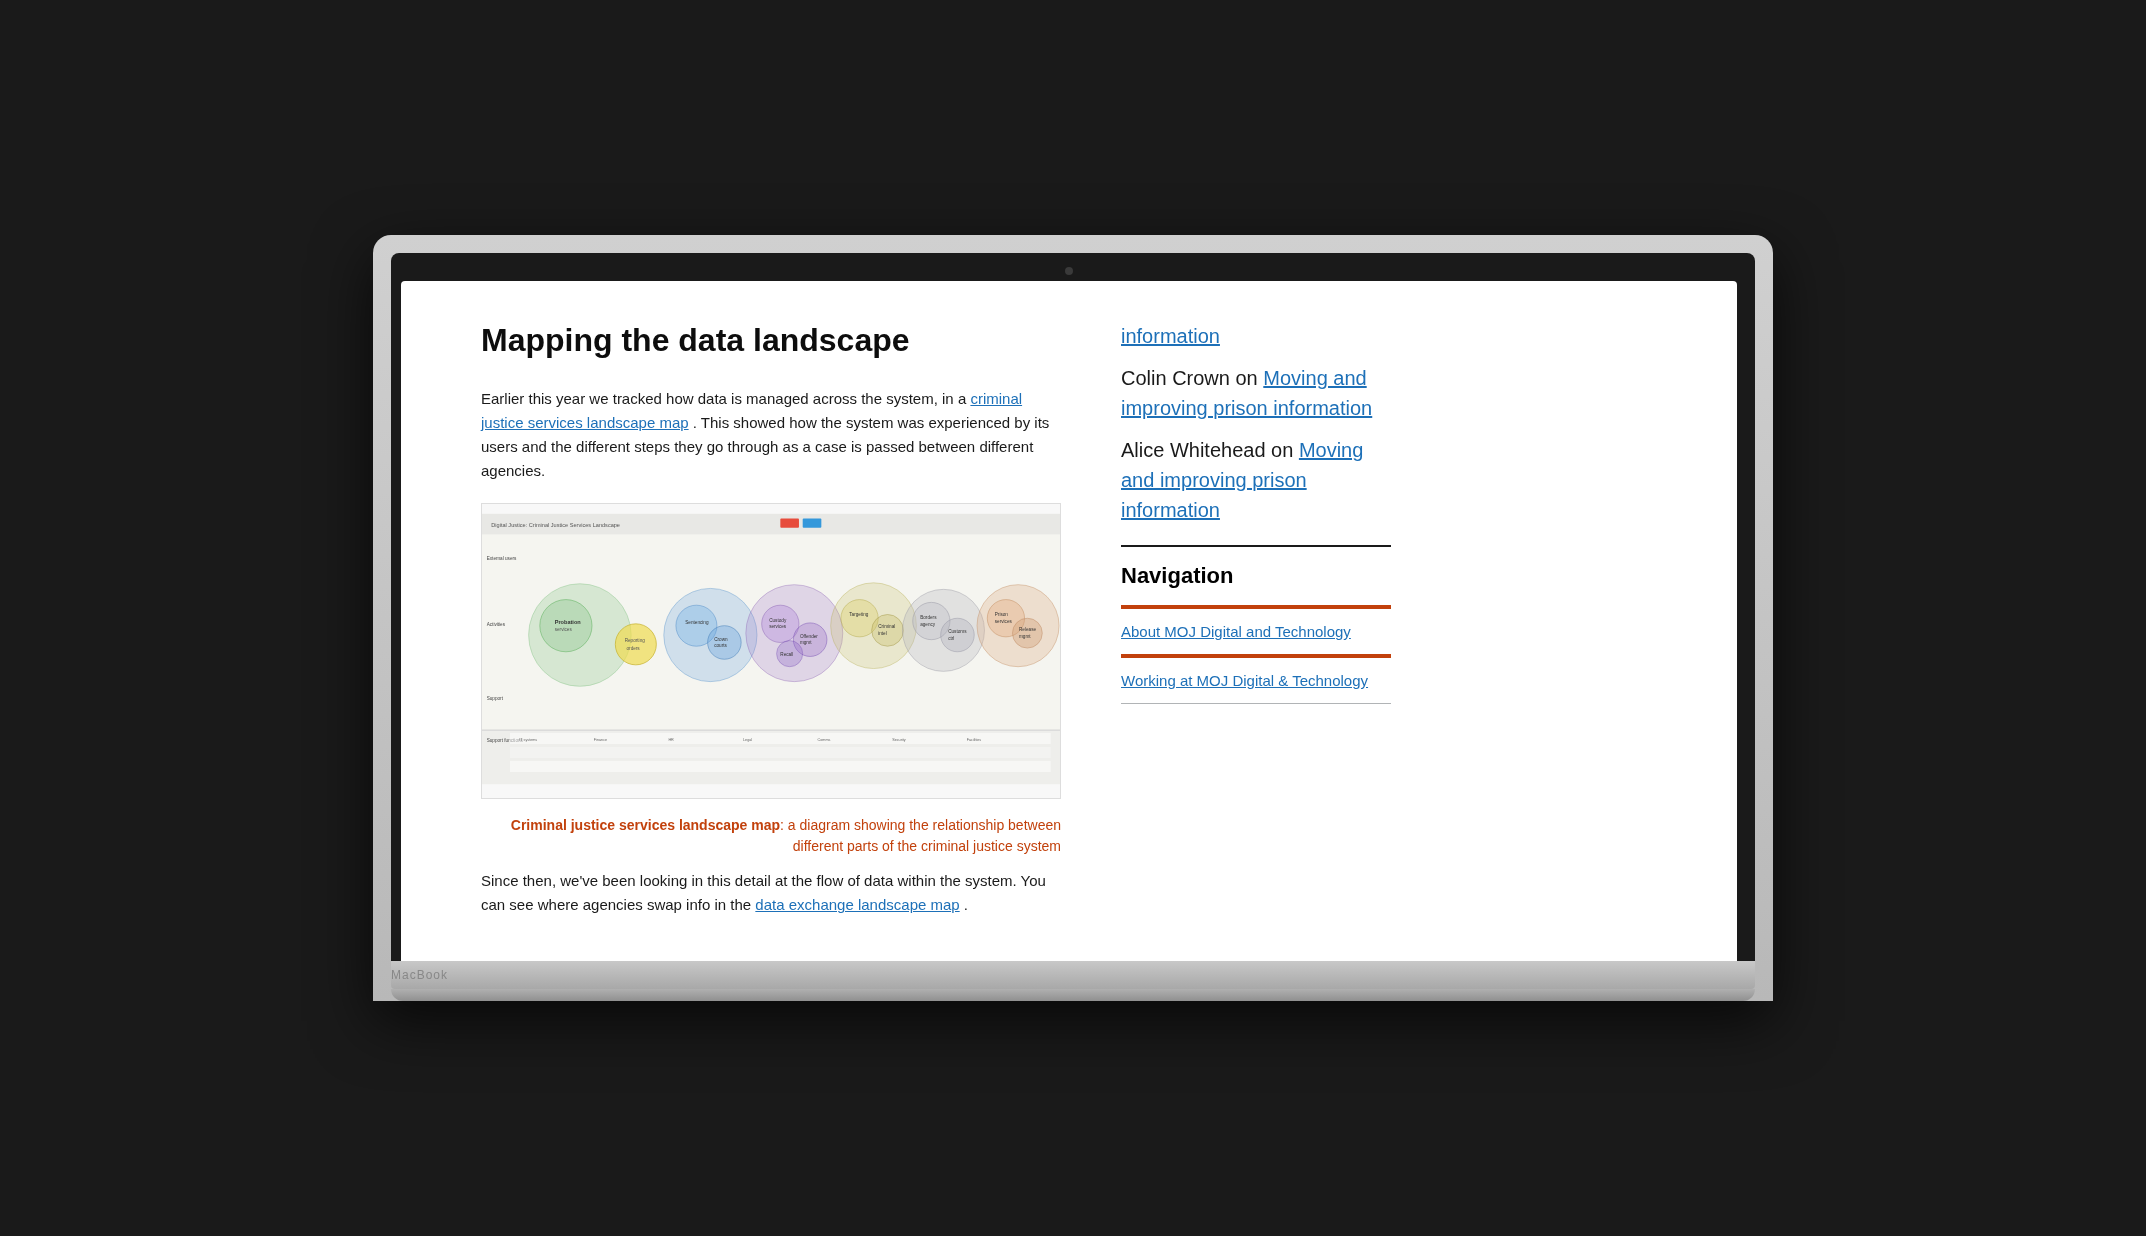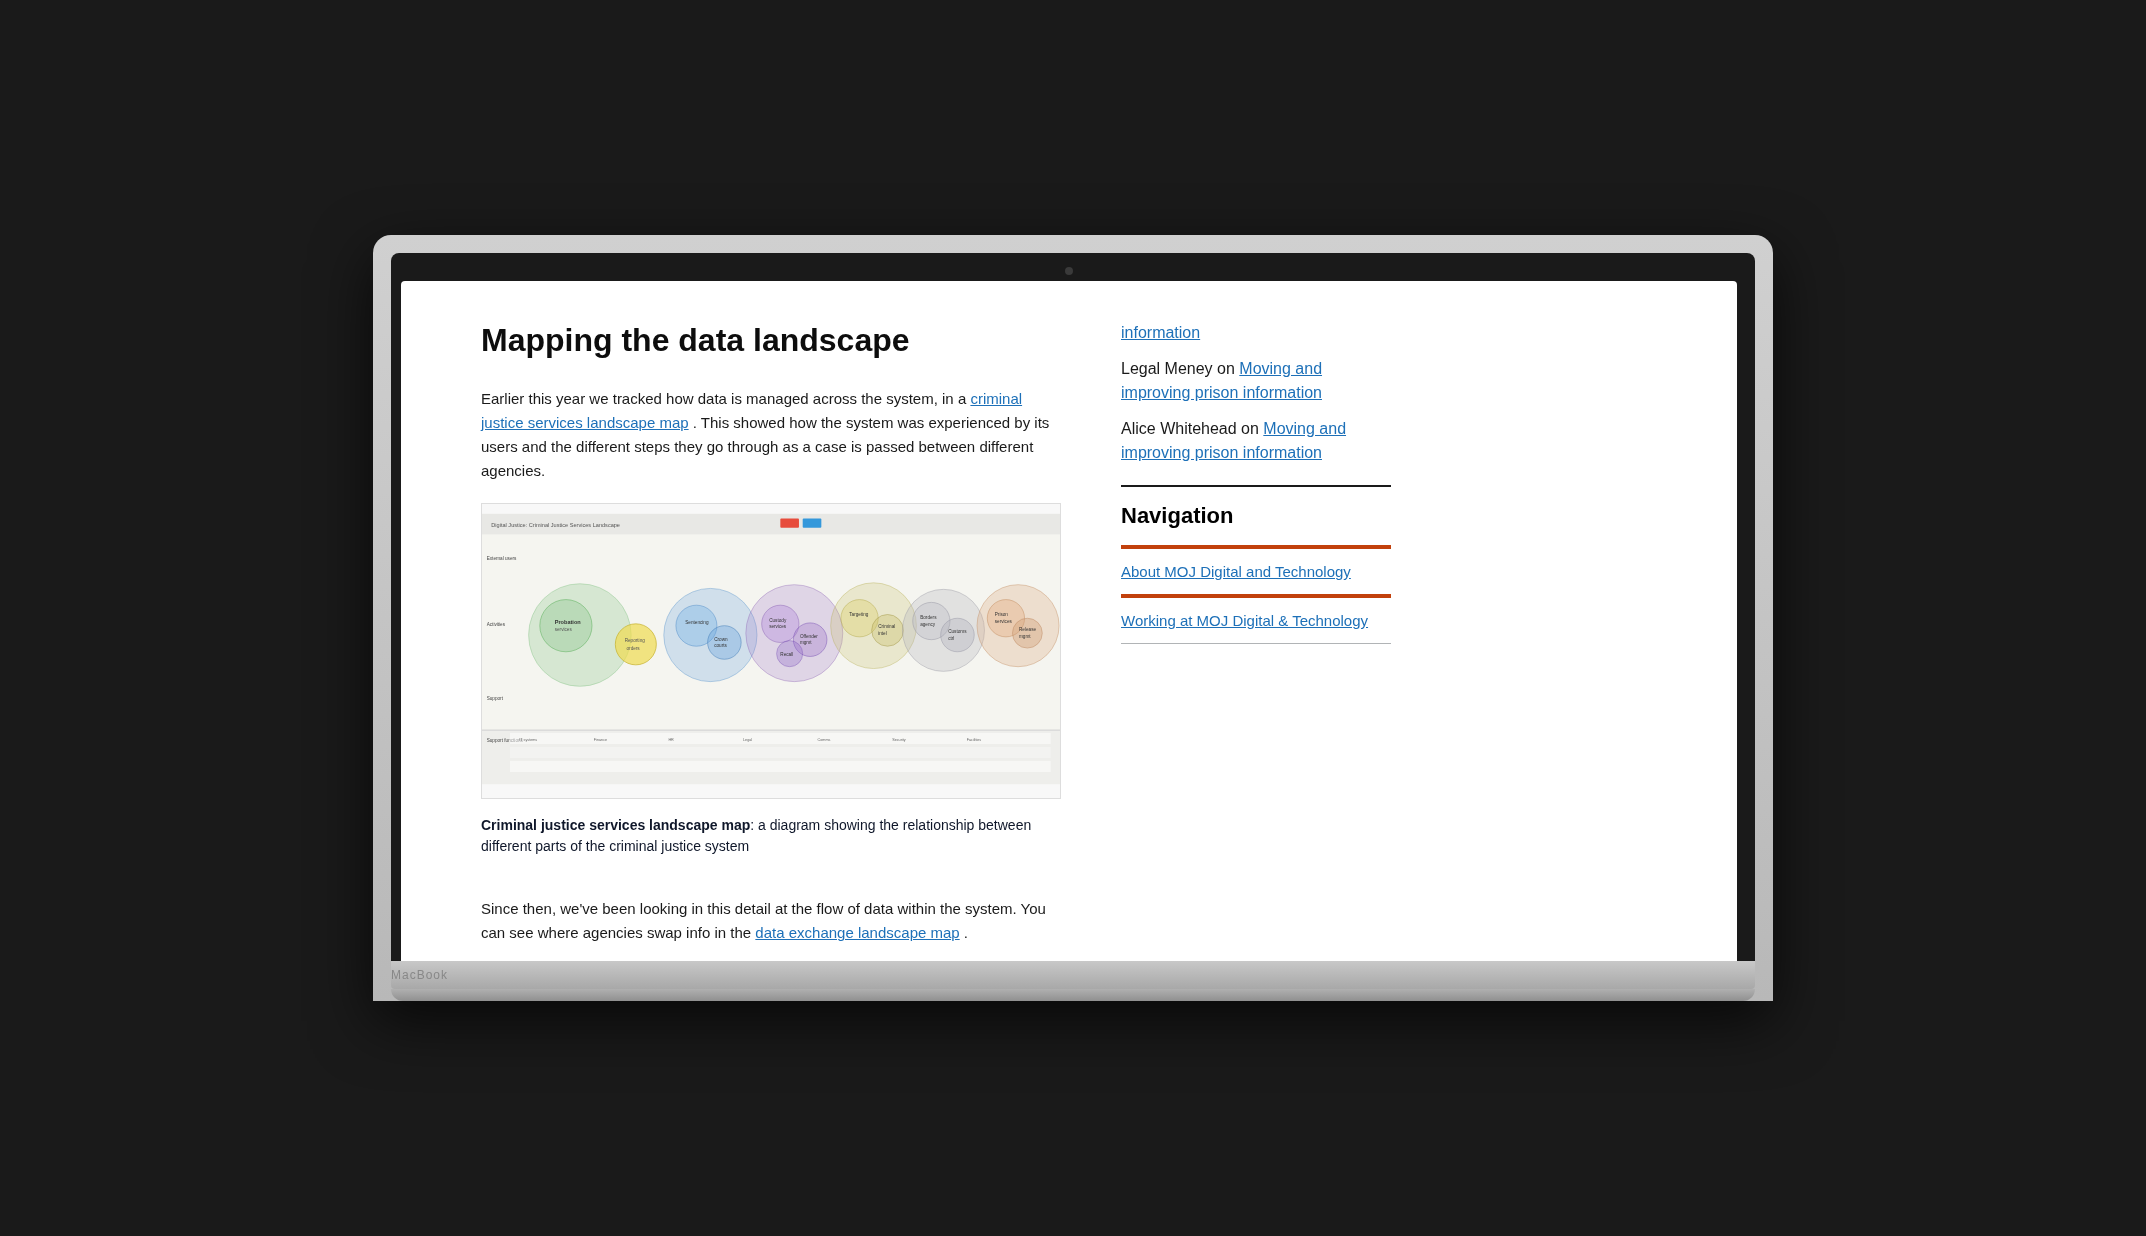--- a/index.html
+++ b/index.html
@@ -114,33 +114,34 @@
       overflow: hidden;
     }
 
     .diagram-svg {
       width: 100%;
       height: 290px;
     }
 
     .image-caption {
       font-size: 14px;
-      color: #0f172a;
-      margin-bottom: 40px;
+      color: #c2410c;
+      margin-bottom: 12px;
       line-height: 1.5;
+      text-align: right;
     }
 
     .image-caption strong {
       font-weight: 700;
     }
 
     
     .sidebar-comment {
       margin-bottom: 12px;
-      font-size: 16px;
+      font-size: 20px;
       color: #1a1a1a;
       line-height: 1.5;
     }
 
     .sidebar-divider {
       border: none;
       border-top: 2px solid #1a1a1a;
       margin: 20px 0 16px 0;
     }
 
@@ -278,21 +279,21 @@
           </p>
         </div>
 
         <div class="sidebar">
 
           <p class="sidebar-comment">
             <a class="inline-link" href="#">information</a>
           </p>
 
           <p class="sidebar-comment">
-            <span>Legal Meney on </span>
+            <span>Colin Crown on </span>
             <a class="inline-link" href="#">Moving and improving prison information</a>
           </p>
 
           <p class="sidebar-comment">
             <span>Alice Whitehead on </span>
             <a class="inline-link" href="#">Moving and improving prison information</a>
           </p>
 
           <hr class="sidebar-divider">
 

